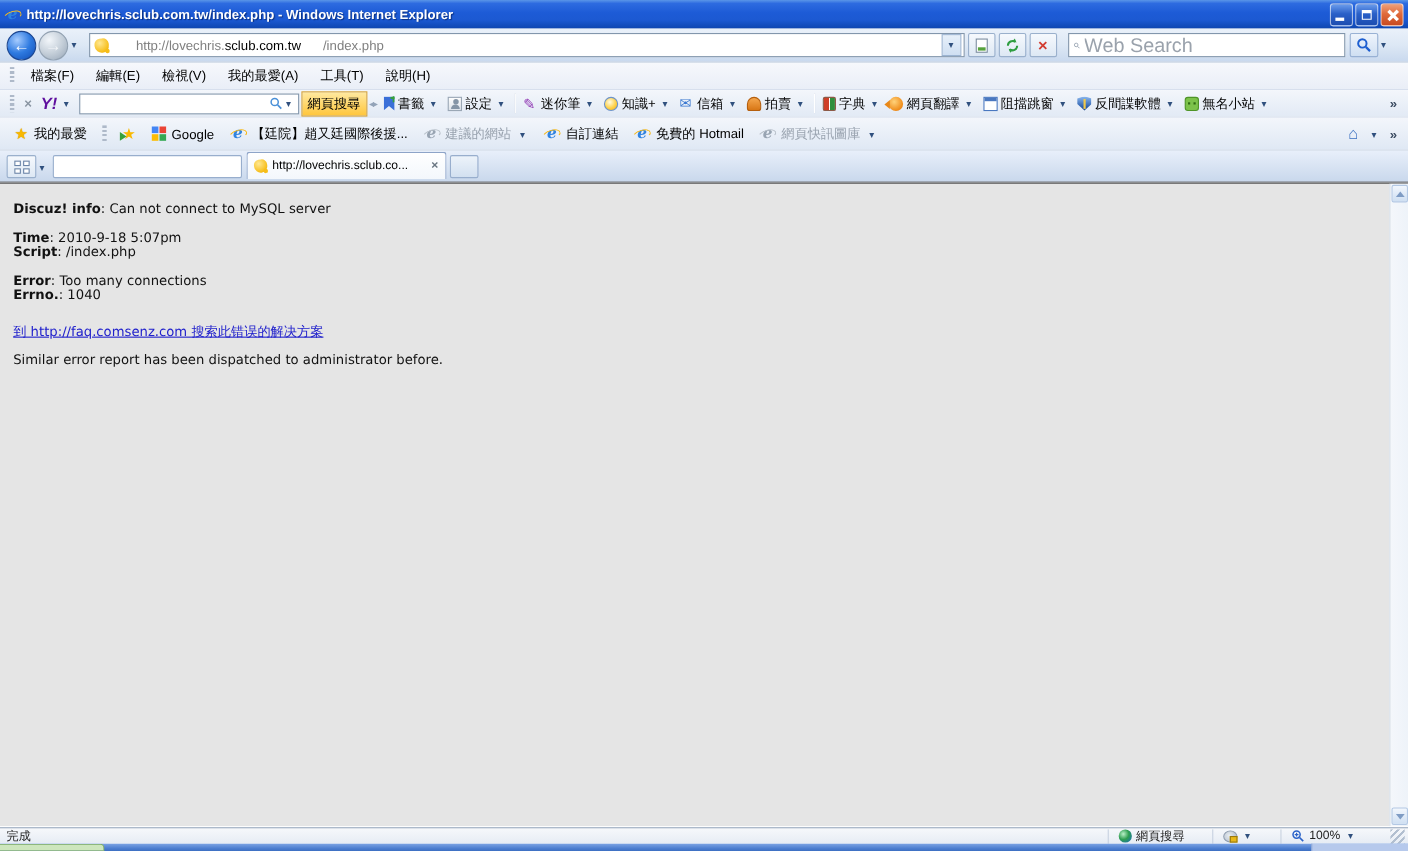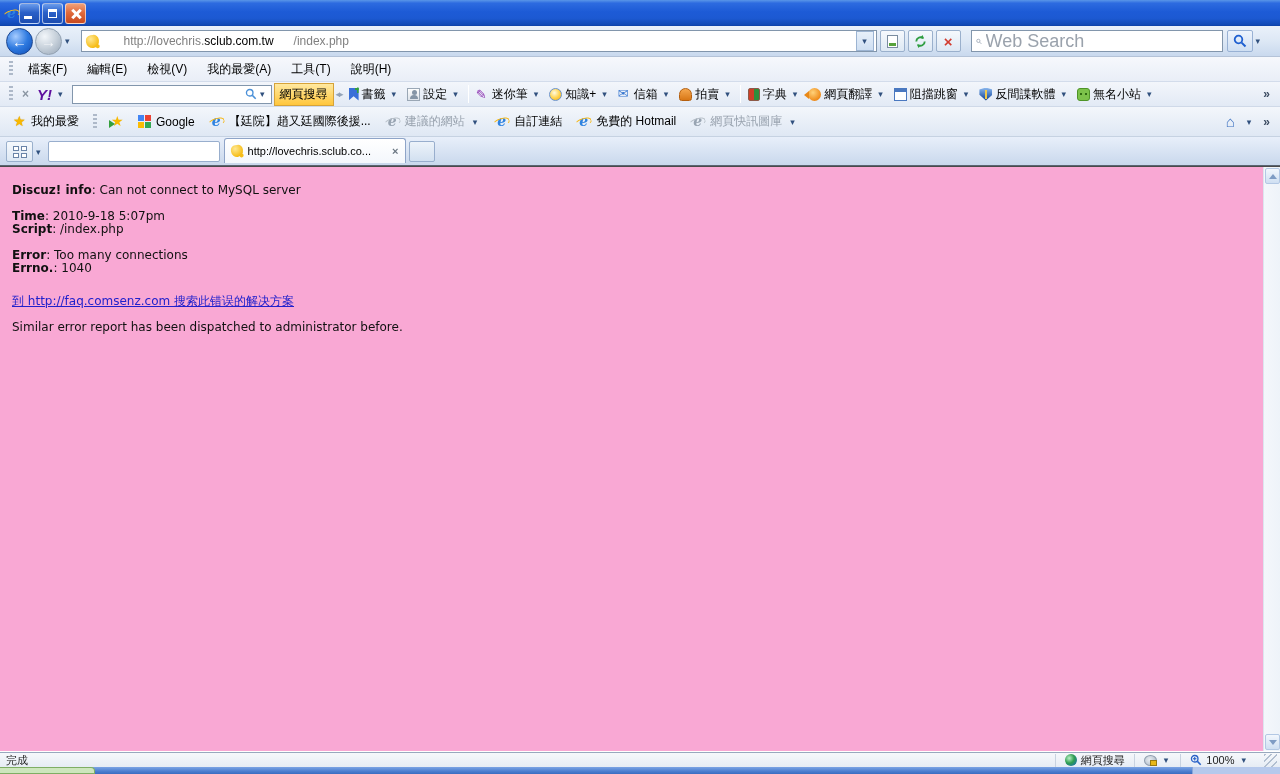--- a/index.html
+++ b/index.html
@@ -123,37 +123,37 @@
   .qt-grid b { border:1px solid #6a84a8; background:#fff; }
   .blanktab { width:172px; height:21px; background:#fff; border:1px solid #98aecd; border-radius:2px; margin:0 2px 1px 4px; }
   .tab { display:flex; align-items:center; gap:5px; width:182px; height:25px; padding:0 6px;
     background:linear-gradient(180deg,#fff,#f3f7fc); border:1px solid #8ea4c8; border-bottom:none;
     border-radius:3px 3px 0 0; margin-left:2px; font-size:11px; }
   .tab .label { flex:1; white-space:nowrap; overflow:hidden; }
   .tab .x { color:#6a7682; font-weight:bold; }
   .stubtab { width:26px; height:21px; background:linear-gradient(180deg,#edf3fa,#d2e0f0); border:1px solid #98aecd; border-radius:2px; margin:0 0 1px 3px; }
 
   
-  #content { position:absolute; top:166px; left:0; right:0; height:585px; background:#f9a8d4; border-top:1px solid #4a4a4a;
+  #content { position:absolute; top:166px; left:0; right:0; height:585px; background:#e5e5e5; border-top:1px solid #4a4a4a;
     font-family:"DejaVu Sans", sans-serif; font-size:12px; color:#111; }
   #content .inner { padding:17px 30px 0 12px; line-height:13px; }
   #content p { margin-bottom:13px; }
   #content b { font-weight:bold; }
   #content a { color:#2121cc; text-decoration:underline; cursor:pointer; }
   
   #vscroll { position:absolute; top:167px; right:0; width:17px; height:584px; background:linear-gradient(90deg,#f4f7fb,#eef3f9); border-left:1px solid #dde5ef; }
   .sbtn { position:absolute; left:1px; width:15px; height:16px; background:linear-gradient(180deg,#f2f7fd,#cfdff2);
     border:1px solid #b3c8e4; border-radius:2px; display:flex; align-items:center; justify-content:center; }
   .sbtn.up { top:1px; } .sbtn.down { bottom:1px; }
   .tri-up { border-left:4px solid transparent; border-right:4px solid transparent; border-bottom:5px solid #7f9cc4; }
   .tri-down { border-left:4px solid transparent; border-right:4px solid transparent; border-top:5px solid #7f9cc4; }
 
   
   #statusbar { position:absolute; top:752px; left:0; right:0; height:15px; background:linear-gradient(180deg,#f6f8fb,#e6ecf4);
-    border-top:1px solid #98a8be; display:flex; align-items:center; font-size:11px; color:#222; padding:0 3px; }
+    border-top:1px solid #98a8be; display:flex; align-items:center; font-size:11px; color:#222; padding:0 3px;gap:16px; }
   #statusbar .stat { flex:1; padding-left:3px; }
   .sseg { display:flex; align-items:center; gap:4px; padding:0 9px; border-left:1px solid #c8d2e0; height:13px; white-space:nowrap; }
   .i-globe { width:12px; height:12px; border-radius:50%; background:radial-gradient(circle at 35% 35%, #baf0c8, #2f9e50 45%, #1a6fb0 90%); flex:none; }
   .i-seczone { width:13px; height:11px; border-radius:50%; background:radial-gradient(circle at 40% 40%, #e8edf2, #a8b4c2); border:1px solid #8e9cae; position:relative; }
   .i-seczone::after { content:""; position:absolute; right:-1px; bottom:-1px; width:5px; height:4px; background:#e8b818; border:1px solid #9a7a10; }
   .grip2 { width:13px; height:13px; margin-left:6px;
     background:repeating-linear-gradient(135deg,#b2bfd0 0 1.5px, transparent 1.5px 4.5px); }
   svg.mag { display:block; }
 
   
@@ -161,20 +161,21 @@
   #taskbar .startseg { position:absolute; left:0; top:0; width:95px; height:7px; background:#cde6bd; border:1px solid #7fae64; border-left:none; border-radius:0 4px 0 0; }
   #taskbar .rightseg { position:absolute; right:0; top:0; width:88px; height:7px; background:#b6c9ec; border-left:1px solid #8aa6d8; }
 </style>
 </head>
 <body>
 
 <div id="win">
 
   <div id="titlebar">
     <span class="ie-e"><span>e</span></span>
+    <span class="title">http://lovechris.sclub.com.tw/index.php - Windows Internet Explorer</span>
     <div class="wbtns">
       <div class="wbtn min">
           <span></span>
         </div>
       <div class="wbtn restore">
           <span></span>
         </div>
       <div class="wbtn close"><span></span></div>
     </div>
   </div>

